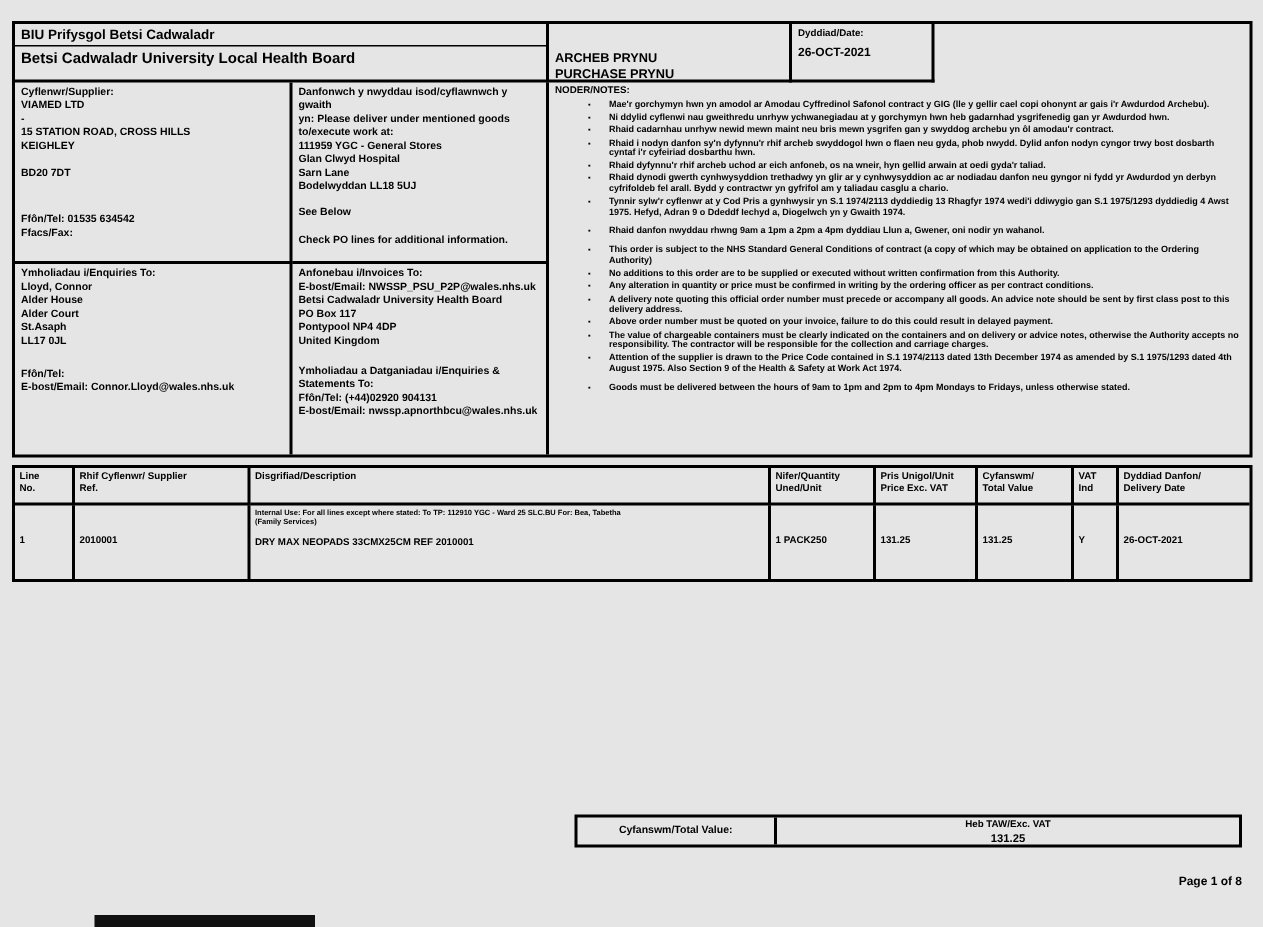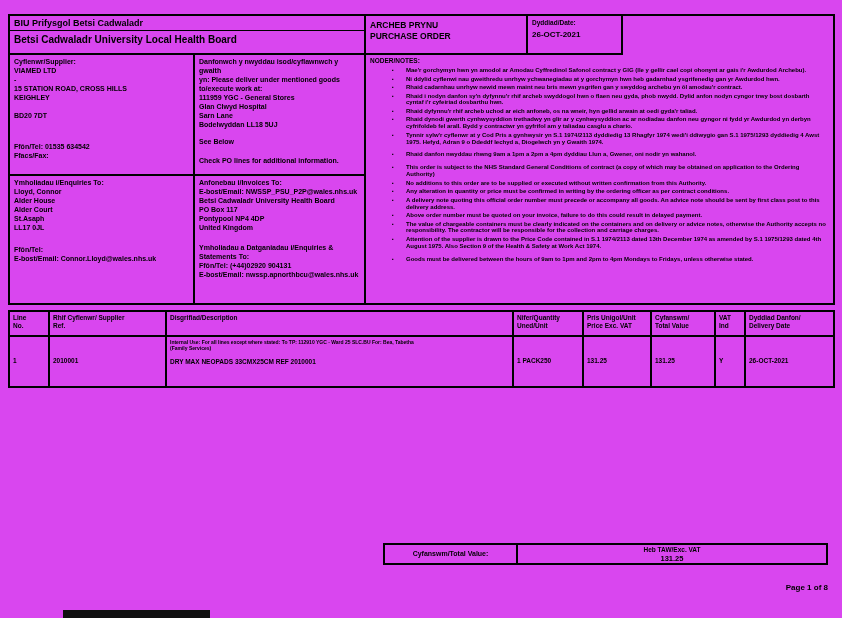--- a/index.html
+++ b/index.html
@@ -1,20 +1,20 @@
 <!DOCTYPE html>
 <html><head>
 <meta charset="utf-8">
 <style>
   * { box-sizing: border-box; margin: 0; padding: 0; }
   html,body { background:#fff; }
   .page {
     position: relative;
     width: 842px; height: 618px;
-    background: #d946ef;
+    background: #e5e5e5;
     overflow: hidden;
     font-family: "Liberation Sans", sans-serif;
     color: #000;
     font-weight: 700;
   }
   .preline { white-space: pre-line; }
 
   
   .doc-top {
     position: absolute; left: 8px; top: 14px;
@@ -25,21 +25,21 @@
     grid-template-rows: 39px 121px 127px;
   }
   .cell { padding: 2px 4px; overflow: hidden; }
   .br { border-right: 2px solid #000; }
   .bb { border-bottom: 2px solid #000; }
 
   .title-cell { grid-area: 1 / 1 / 2 / 3; padding: 0; }
   .title-sub1 { height: 15px; border-bottom: 1.5px solid #000; padding: 2px 4px; font-size: 9px; line-height: 11px; }
   .title-sub2 { padding: 3px 4px; font-size: 10px; line-height: 11px; }
 
-  .archeb-cell { grid-area: 1 / 3 / 2 / 4; font-size: 8.5px; line-height: 11px; padding-top: 4px; }
+  .archeb-cell { grid-area: 1 / 3 / 2 / 4; font-size: 8.5px; line-height: 11px; padding-top: 17px; }
   .date-cell   { grid-area: 1 / 4 / 2 / 5; }
   .orderno-cell{ grid-area: 1 / 5 / 2 / 6; }
   .mini-label  { font-size: 6.5px; line-height: 9px; }
   .mini-value  { font-size: 8px; line-height: 11px; margin-top: 2px; }
 
   .supplier-cell  { grid-area: 2 / 1 / 3 / 2; }
   .deliver-cell   { grid-area: 2 / 2 / 3 / 3; }
   .notes-cell     { grid-area: 2 / 3 / 4 / 6; padding: 2px 6px 2px 4px; }
   .enquiries-cell { grid-area: 3 / 1 / 4 / 2; }
   .invoices-cell  { grid-area: 3 / 2 / 4 / 3; }
@@ -105,21 +105,21 @@
 
   <div class="doc-top">
 
     <div class="title-cell cell br bb" style="padding:0;">
       <div class="title-sub1">BIU Prifysgol Betsi Cadwaladr</div>
       <div class="title-sub2">Betsi Cadwaladr University Local Health Board</div>
     </div>
 
     <div class="archeb-cell cell br bb">
       <div>ARCHEB PRYNU</div>
-      <div>PURCHASE ORDER</div>
+      <div>PURCHASE PRYNU</div>
     </div>
 
     <div class="date-cell cell br bb">
       <div class="mini-label">Dyddiad/Date:</div>
       <div class="mini-value">26-OCT-2021</div>
     </div>
 
 
     <div class="supplier-cell cell br bb">
       <div class="sec-label">Cyflenwr/Supplier:</div>

